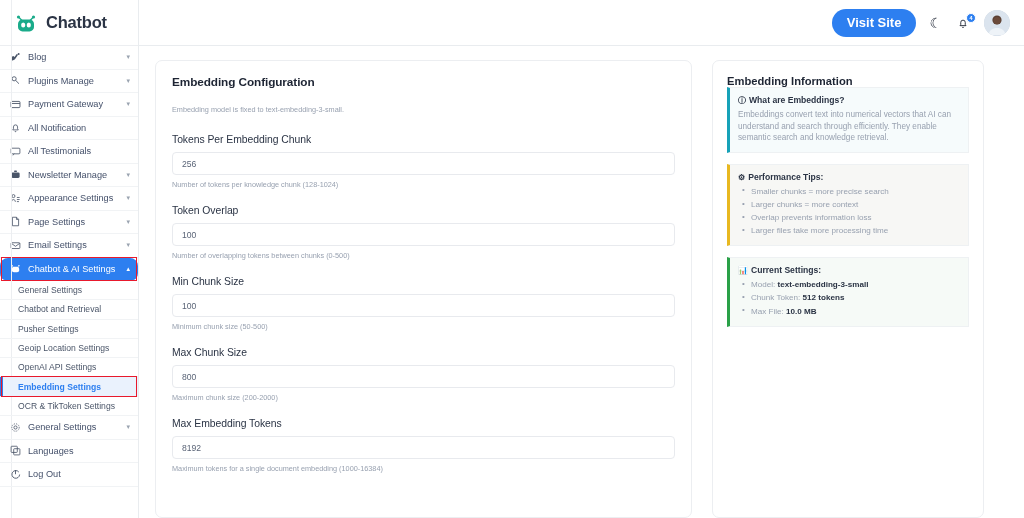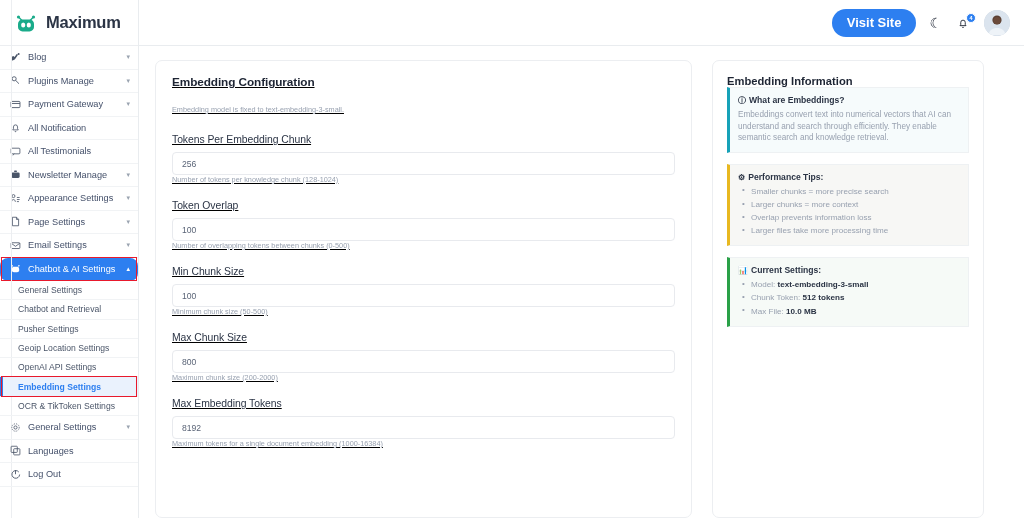--- a/index.html
+++ b/index.html
@@ -107,33 +107,33 @@
     flex: 1; background: #ffffff;
     display: flex; gap: 20px;
     padding: 14px 14px 0 16px;
     overflow: hidden; min-height: 0;
   }
   .card {
     background: #ffffff;
     border: 1px solid #eceef1;
     border-radius: 7px;
   }
-  .card-left { flex: 1; min-width: 0; padding: 14px 16px 18px 16px; text-decoration: underline; }
+  .card-left { flex: 1; min-width: 0; padding: 14px 16px 18px 16px; }
   .card-right { width: 272px; min-width: 272px; padding: 14px 14px 0 14px; }
 
   .card-title {
     font-size: 11.8px; font-weight: bold; color: #1d2433; letter-spacing: -0.1px;
     margin-bottom: 16px;
   }
   .field { margin-bottom: 16px; }
   .field-label {
     font-size: 10.4px; color: #2b3445; margin-bottom: 7px; letter-spacing: -0.05px;
   }
   .field-note {
-    font-size: 7.3px; color: #98a1b0; 
+    font-size: 7.3px; color: #98a1b0; margin-top: 5px;
   }
   .input {
     width: 100%; height: 23px;
     border: 1px solid #e8eaee; border-radius: 4px;
     background: #ffffff;
     padding: 0 9px;
     font-size: 8.6px; color: #5a6477;
     font-family: "Liberation Sans", sans-serif;
     outline: none;
   }
@@ -181,21 +181,21 @@
       <span class="brand-logo">
         <svg viewBox="0 0 24 24" fill="none">
           <circle cx="4.5" cy="6" r="1.6" fill="#1aab8a"></circle>
           <circle cx="19.5" cy="6" r="1.6" fill="#1aab8a"></circle>
           <path d="M5 6.6 L8 9.5 M19 6.6 L16 9.5" stroke="#1aab8a" stroke-width="1.4"></path>
           <rect x="4" y="8.4" width="16" height="12" rx="4.5" fill="#1aab8a"></rect>
           <ellipse cx="9.2" cy="14" rx="2.1" ry="2.6" fill="#ffffff"></ellipse>
           <ellipse cx="14.8" cy="14" rx="2.1" ry="2.6" fill="#ffffff"></ellipse>
         </svg>
       </span>
-      <span class="brand-name">Maximum</span>
+      <span class="brand-name">Chatbot</span>
     </div>
 
     <nav class="nav">
 
       <div class="nav-item">
         <span class="ni-icon">
             <svg viewBox="0 0 16 16" fill="currentColor">
               <path d="M2 12.5c2.4 0 4.6-1.2 6-3.2l3.2-4.6c.4-.6.2-1.3-.4-1.6-.5-.3-1.2-.1-1.5.4L6.6 7.3 5.2 6.1c-.5-.4-1.2-.3-1.5.2L2 9v3.5z"></path>
               <circle cx="12.6" cy="3" r="1.4"></circle>
             </svg>

